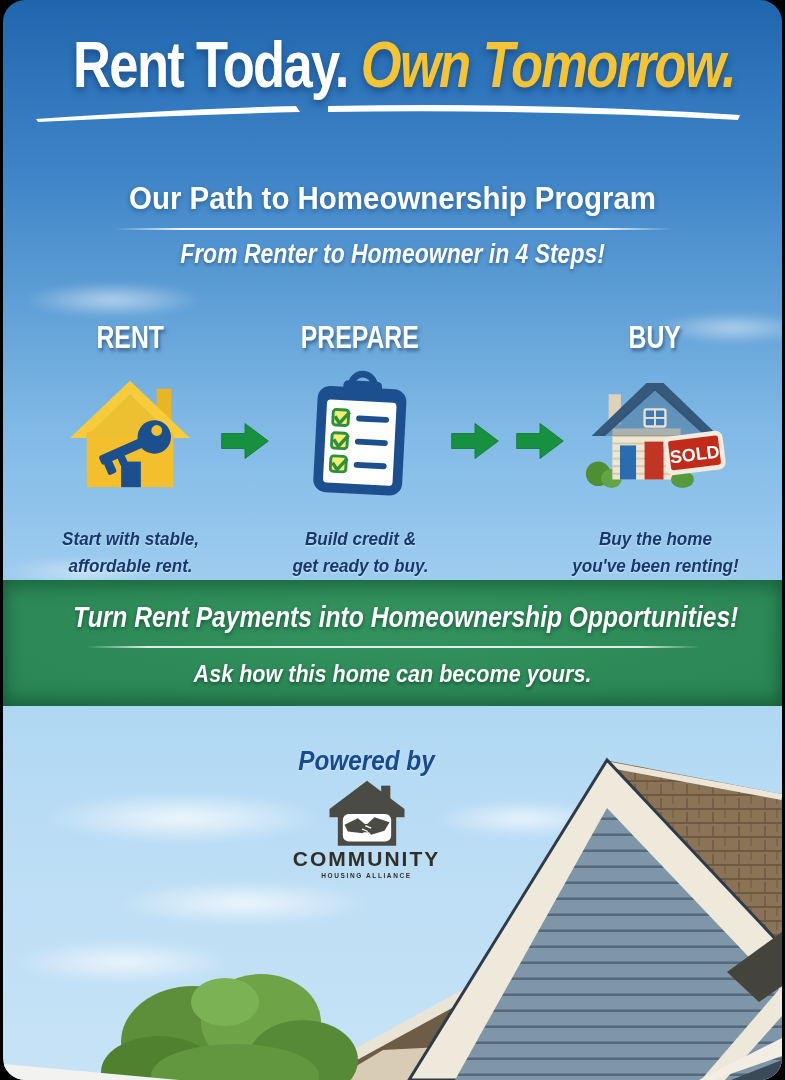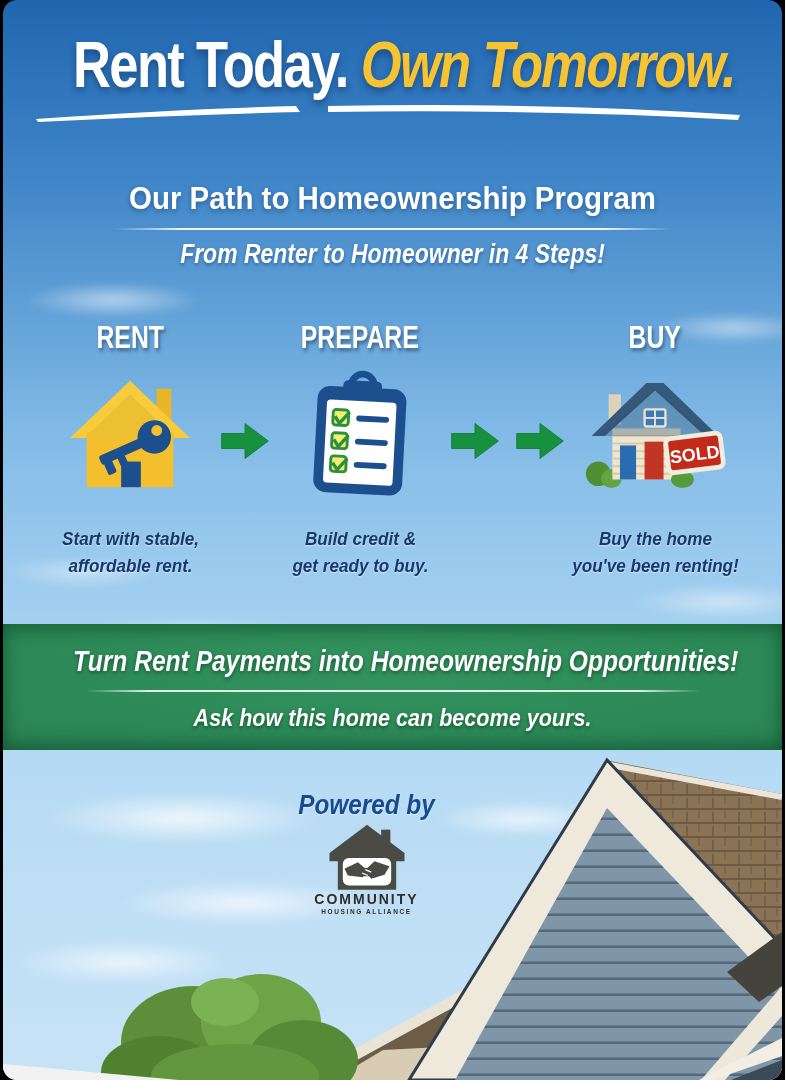--- a/index.html
+++ b/index.html
@@ -2,21 +2,21 @@
 <html><head>
 <meta charset="utf-8">
 <style>
   html,body { margin:0; padding:0; }
   body {
     width:785px; height:1080px; background:#000; position:relative;
     font-family:"Liberation Sans", sans-serif; overflow:hidden;
   }
   .flyer {
     position:absolute; top:0; bottom:0; left:3px; right:3px;
-    border-radius:14px; overflow:hidden;
+    border-radius:22px; overflow:hidden;
     background:linear-gradient(180deg,#1f66ae 0%,#2d74bb 7%,#3e84c7 16%,#5f9fd6 28%,#81bae6 40%,#9bcaee 52%,#abd5f2 62%,#b6dbf4 72%,#bfdff5 85%,#c7e3f6 100%);
   }
   .cloud { position:absolute; background:radial-gradient(ellipse, rgba(255,255,255,.95), rgba(255,255,255,0) 70%); filter:blur(3px); pointer-events:none; }
   .scene { position:absolute; left:0; bottom:0; width:779px; height:340px; }
   .content { position:relative; z-index:2; }
 
   .header { padding-top:32px; text-align:center; }
   .title { font-size:64px; font-weight:bold; letter-spacing:-2px; white-space:nowrap;
            transform:scaleX(.82); line-height:1.05;
            text-shadow:0 4px 8px rgba(12,42,86,.5); }
@@ -35,35 +35,35 @@
   .step { display:flex; flex-direction:column; align-items:center; width:150px; }
   .step.wide { width:186px; }
   .step-label { color:#fff; font-weight:bold; font-size:31px; transform:scaleX(.8);
                 white-space:nowrap; text-shadow:2px 3px 4px rgba(18,40,72,.5); }
   .step-icon { height:142px; margin-top:8px; display:flex; align-items:center; justify-content:center; }
   .step-caption { margin-top:20px; color:#16396d; font-size:19px; font-weight:bold; font-style:italic;
                   text-align:center; line-height:1.42; width:195px; transform:scaleX(.9);
                   text-shadow:0 1px 2px rgba(255,255,255,.55); }
   .arrow { margin-top:98px; flex:0 0 auto; }
 
-  .banner { margin-top:44px; text-align:center; padding:20px 0 18px;
+  .banner { text-align:center; padding:20px 0 18px;
             background:radial-gradient(ellipse 130% 170% at 50% 32%, #33935f 0%, #2b8756 45%, #1d7045 100%);
             box-shadow:inset 0 8px 16px rgba(0,55,28,.35), inset 0 -8px 16px rgba(0,55,28,.35); }
   .banner-headline { color:#fff; font-size:30px; font-weight:bold; font-style:italic; white-space:nowrap;
                      transform:scaleX(.82); text-shadow:0 2px 5px rgba(0,42,20,.55); }
   .hr2 { width:614px; height:2px; margin:12px auto;
          background:linear-gradient(90deg,rgba(255,255,255,0),rgba(255,255,255,.85) 10%,rgba(255,255,255,.85) 90%,rgba(255,255,255,0)); }
   .banner-sub { color:#fff; font-size:24.5px; font-weight:bold; font-style:italic;
                 transform:scaleX(.88); text-shadow:0 2px 4px rgba(0,42,20,.55); }
 
   .powered { margin-top:40px; text-align:center; transform:translateX(-26px); }
   .powered-label { color:#174a8e; font-size:27px; font-weight:bold; font-style:italic;
                    transform:scaleX(.9); text-shadow:0 1px 2px rgba(255,255,255,.5); }
   .logo { margin-top:2px; display:flex; flex-direction:column; align-items:center; }
-  .logo-name { font-size:14px; font-weight:800; letter-spacing:2px; color:#302f2a; margin-top:-2px; }
+  .logo-name { font-size:21px; font-weight:800; letter-spacing:2px; color:#302f2a; margin-top:-2px; }
   .logo-tag { font-size:6.5px; font-weight:bold; letter-spacing:1.6px; color:#302f2a; margin-top:1px; }
 </style>
 </head>
 <body>
 
 <div class="flyer">
 
   <div class="cloud" style="left:20px;top:282px;width:180px;height:36px;opacity:.55"></div>
   <div class="cloud" style="left:650px;top:312px;width:160px;height:32px;opacity:.5"></div>
   <div class="cloud" style="left:0px;top:556px;width:160px;height:32px;opacity:.45"></div>

